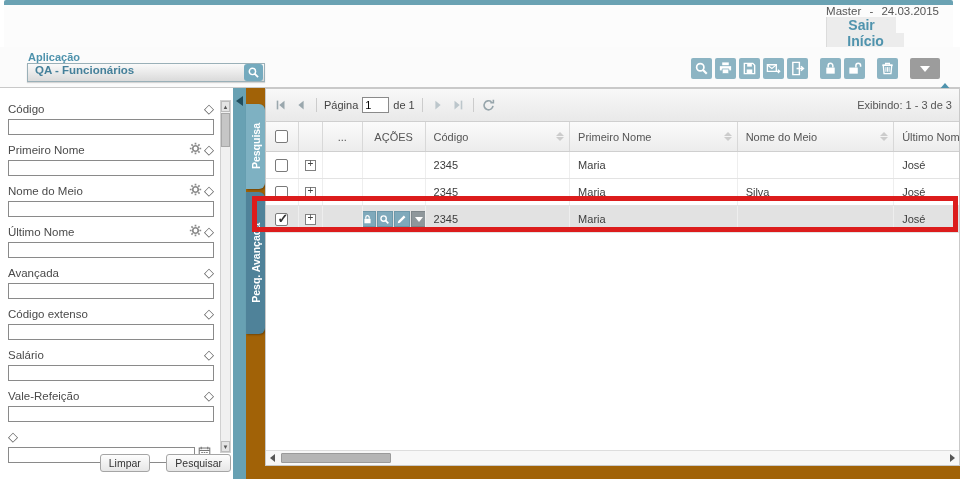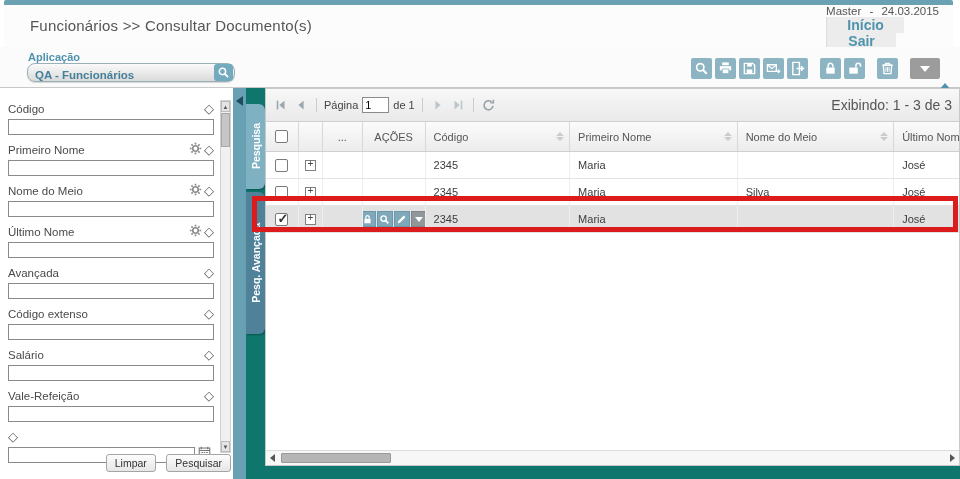--- a/index.html
+++ b/index.html
@@ -19,35 +19,35 @@
           background:#ececec; border-left:1px solid #dcdcdc; font-size:14px; font-weight:bold; color:#4f93ad; cursor:pointer; }
   .hbtn.inicio { width:78px; }
   .hbtn.menu { width:44px; background:#e4e4e4; }
   .red-tri { width:0; height:0; border-left:7px solid transparent; border-right:7px solid transparent; border-top:10px solid #e31616; }
   .ajuda-tab { width:13px; background:#e6e6e6; border-left:1px solid #d5d5d5; display:flex; align-items:center; justify-content:center; }
   .ajuda-tab span { writing-mode:vertical-rl; transform:rotate(180deg); font-size:10.5px; font-weight:bold; color:#4f93ad; }
 
   
   .appband { position:absolute; left:0; right:0; top:47px; height:41px; background:#fbfbfb; border-bottom:1px solid #c9c9c9; }
   .app-label { position:absolute; left:28px; top:4px; font-size:11px; font-weight:bold; color:#4f93ad; }
-  .app-select { position:absolute; left:27px; top:16px; width:208px; height:19px; border:1px solid #9ab0b8; border-radius:8px;
-                background:linear-gradient(#fafafa,#dadada); display:flex; align-items:flex-end; box-shadow:0 1px 1px rgba(0,0,0,.15); cursor:pointer; }
+  .app-select { position:absolute; left:27px; top:16px; width:238px; height:19px; border:1px solid #9ab0b8; border-radius:0;
+                background:linear-gradient(#fafafa,#dadada); display:flex; align-items:flex-start; box-shadow:0 1px 1px rgba(0,0,0,.15); cursor:pointer; }
   .app-select .val { flex:1; font-size:11.5px; font-weight:bold; color:#45809a; padding-left:7px; white-space:nowrap; overflow:hidden; }
   .app-search-btn { width:19px; height:17px; margin-right:1px; border-radius:3px; background:#74aabe; display:flex; align-items:center; justify-content:center; }
 
   
   .toolbar { position:absolute; right:20px; top:11px; display:flex; align-items:center; }
   .tb { width:21px; height:21px; border-radius:2px; background:#8cb4c3; display:flex; align-items:center; justify-content:center; margin-left:3px; cursor:pointer; }
   .tb.gap { margin-left:12px; }
   .tb.more { width:30px; background:#9c9c9c; }
   .white-tri-down { width:0; height:0; border-left:5px solid transparent; border-right:5px solid transparent; border-top:6px solid #fff; }
   .collapse-tri { position:absolute; right:9px; top:36px; width:0; height:0; border-left:6px solid transparent; border-right:6px solid transparent; border-bottom:7px solid #4f93ad; cursor:pointer; }
 
   
-  .main { position:absolute; left:0; right:0; top:88px; bottom:0; background:#0f766e; }
+  .main { position:absolute; left:0; right:0; top:88px; bottom:0; background:#a16207; }
 
   
   .left-panel { position:absolute; left:0; top:0; width:233px; height:100%; background:#fff; }
   .fields { position:absolute; left:8px; top:14px; width:206px; }
   .field { margin-bottom:8px; }
   .frow { display:flex; align-items:center; height:14px; margin-bottom:1px; }
   .flabel { font-size:11.5px; color:#4a4a4a; flex:1; white-space:nowrap; }
   .ficons { display:flex; align-items:center; gap:2px; }
   .diamond-icon { font-size:13px; color:#555; line-height:12px; cursor:pointer; }
   .finput { width:100%; height:16px; border:1px solid #8a8a8a; background:#fff; font-size:11px; padding:0 3px; font-family:"Liberation Sans",sans-serif; }
@@ -55,39 +55,39 @@
   .cal-wrap { display:flex; align-items:flex-end; gap:3px; }
 
   
   .v-scrollbar { position:absolute; right:2px; top:12px; width:11px; height:353px; background:#f0f0f0; border:1px solid #d0d0d0; }
   .v-btn { position:absolute; left:0; width:9px; height:11px; background:#e4e4e4; border:1px solid #bbb; font-size:6px; color:#555; display:flex; align-items:center; justify-content:center; cursor:pointer; }
   .v-btn.up { top:0; } .v-btn.down { bottom:0; }
   .v-thumb { position:absolute; left:0; top:12px; width:9px; height:34px; background:#c6c6c6; border:1px solid #a8a8a8; cursor:grab; }
 
   .panel-buttons { position:absolute; left:0; bottom:7px; width:233px; text-align:right; padding-right:2px; }
   .pbtn { display:inline-block; min-width:46px; padding:2px 8px; font-size:10.5px; color:#333; background:linear-gradient(#fdfdfd,#e6e6e6);
-          border:1px solid #a5a5a5; border-radius:3px; margin-left:6px; cursor:pointer; font-family:"Liberation Sans",sans-serif; }
+          border:1px solid #a5a5a5; border-radius:3px; margin-left:12px; cursor:pointer; font-family:"Liberation Sans",sans-serif; }
 
   
   .strip { position:absolute; left:233px; top:0; bottom:0; width:13px; background:#68a1b3; }
   .strip-tri { position:absolute; left:3px; top:8px; width:0; height:0; border-top:5px solid transparent; border-bottom:5px solid transparent; border-right:7px solid #1f4c5c; cursor:pointer; }
   .vtab { position:absolute; left:246px; width:19px; border-radius:0 6px 6px 0; box-shadow:1px 1px 2px rgba(0,0,0,.3);
           display:flex; align-items:center; justify-content:center; cursor:pointer; }
   .vtab span { writing-mode:vertical-rl; transform:rotate(180deg); color:#fff; font-weight:bold; font-size:10.5px; white-space:nowrap; }
   .vtab.t1 { top:16px; height:85px; background:#7eb1c2; }
   .vtab.t2 { top:104px; height:142px; background:#4f8299; }
 
   
   .grid { position:absolute; left:265px; top:0; width:695px; height:378px; background:#fff; border:1px solid #c9c9c9; }
   .pagbar { height:28px; background:linear-gradient(#f8f8f8,#e9e9e9); border-bottom:1px solid #cfcfcf; display:flex; align-items:center; padding:16px 7px; gap:4px; }
   .pg-ico { display:flex; align-items:center; justify-content:center; width:16px; height:16px; cursor:pointer; }
   .pg-sep { width:1px; height:14px; background:#ccc; margin:0 3px; }
   .pg-text { font-size:11px; color:#444; }
   .pg-input { width:27px; height:16px; border:1px solid #8a8a8a; font-size:11px; text-align:left; padding:0 2px; font-family:"Liberation Sans",sans-serif; }
-  .pg-showing { margin-left:auto; font-size:14px; color:#555; }
+  .pg-showing { margin-left:auto; font-size:11px; color:#555; }
 
   .gh { height:30px; background:linear-gradient(#fbfbfb,#ececec); border-bottom:1px solid #cfcfcf; display:flex; }
   .gh .cell { border-right:1px solid #d8d8d8; display:flex; align-items:center; font-size:11px; color:#555; overflow:hidden; white-space:nowrap; }
   .grow { height:27px; display:flex; border-bottom:1px solid #e3e3e3; background:#fff; cursor:pointer; }
   .grow .cell { border-right:1px solid #eee; display:flex; align-items:center; font-size:11px; color:#3c3c3c; overflow:hidden; white-space:nowrap; }
   .grow.selected { background:#e2e2e2; }
   .c1{width:33px;justify-content:center;} .c2{width:24px;justify-content:center;} .c3{width:40px;justify-content:center;}
   .c4{width:63px;justify-content:center;} .c5{width:145px;padding-left:8px;} .c6{width:168px;padding-left:8px;}
   .c7{width:157px;padding-left:8px;} .c8{width:65px;padding-left:8px;border-right:none!important;}
   .sort-ico { margin-left:auto; margin-right:5px; display:flex; flex-direction:column; gap:1px; }
@@ -114,25 +114,24 @@
   .red-annotation { position:absolute; left:252px; top:196px; width:706px; height:36px; border:5px solid #dc1c1c; z-index:50; pointer-events:none; }
 </style>
 </head>
 <body>
 
 <div id="app">
 
   <div class="topstrip"></div>
 
   <div class="titlebar">
-    <div class="page-title">Funcionários &gt;&gt; Consultar Documento(s)</div>
     <div class="titlebar-right">
       <div class="session-info">Master - 24.03.2015</div>
+      <div class="hbtn">Sair</div>
       <div class="hbtn inicio">Início</div>
-      <div class="hbtn">Sair</div>
       <div class="hbtn menu">
         <span class="red-tri"></span>
       </div>
       <div class="ajuda-tab">
         <span>Ajuda</span>
       </div>
     </div>
   </div>
 
   <div class="appband">

